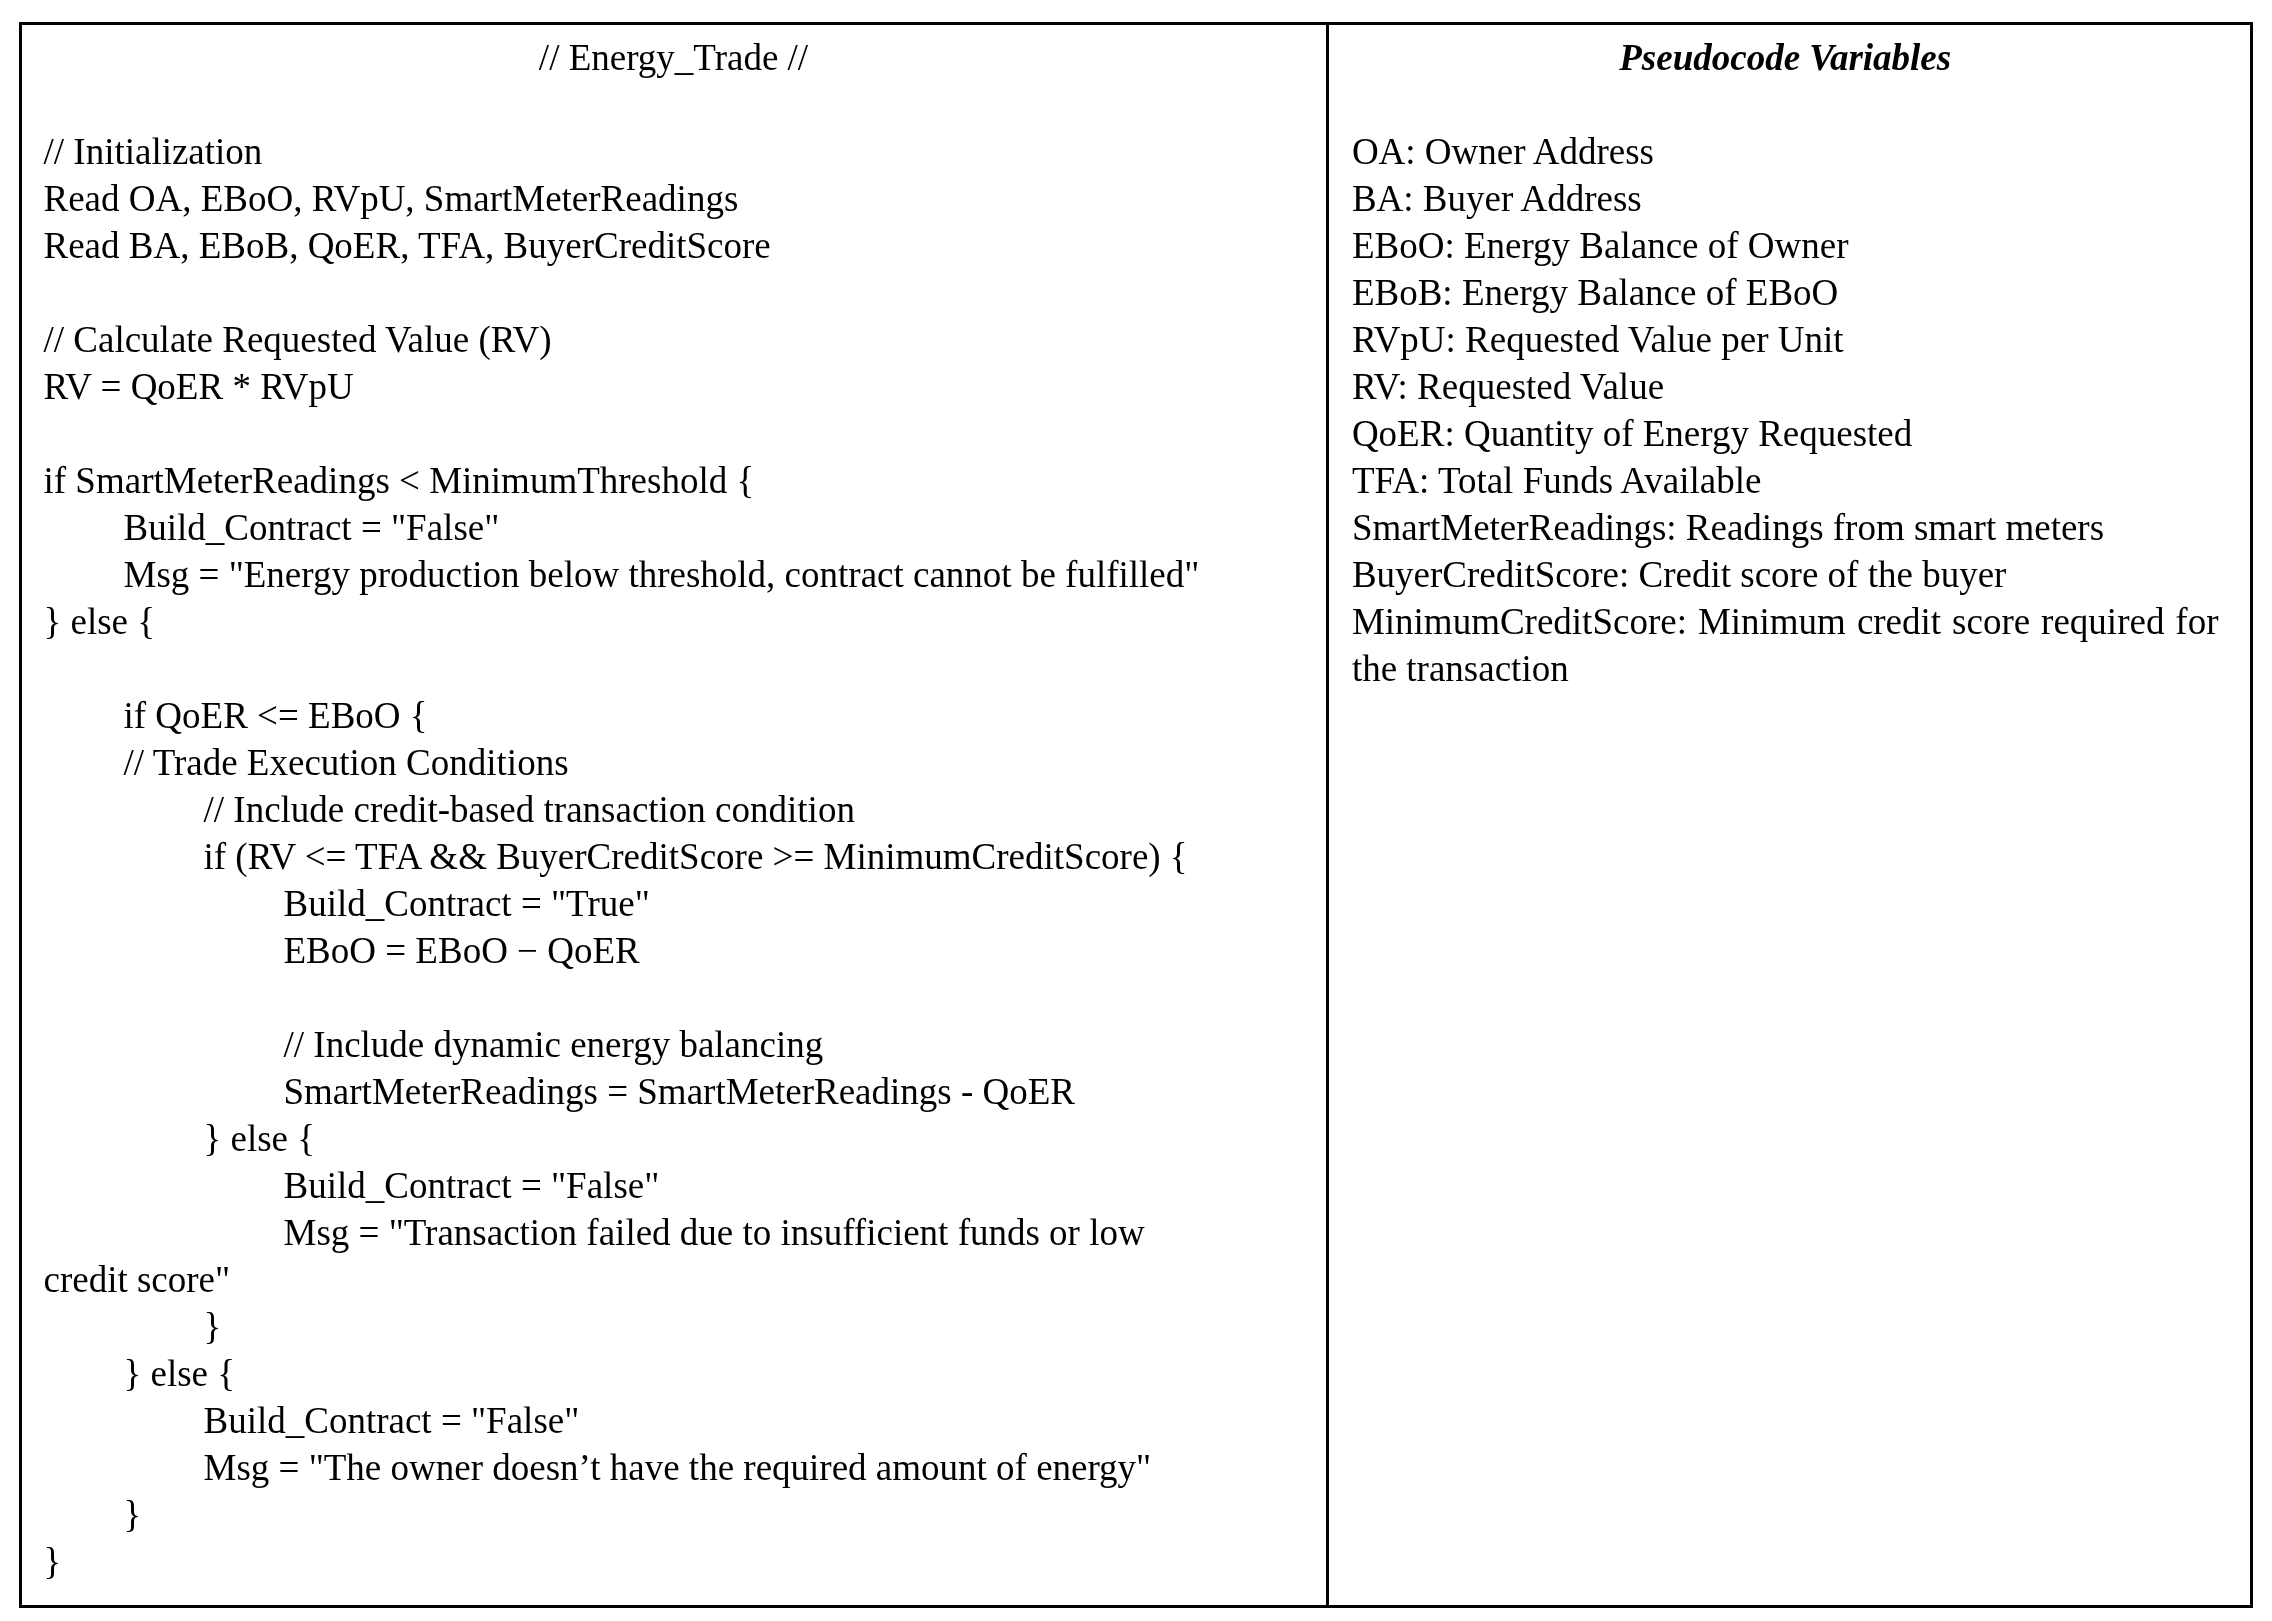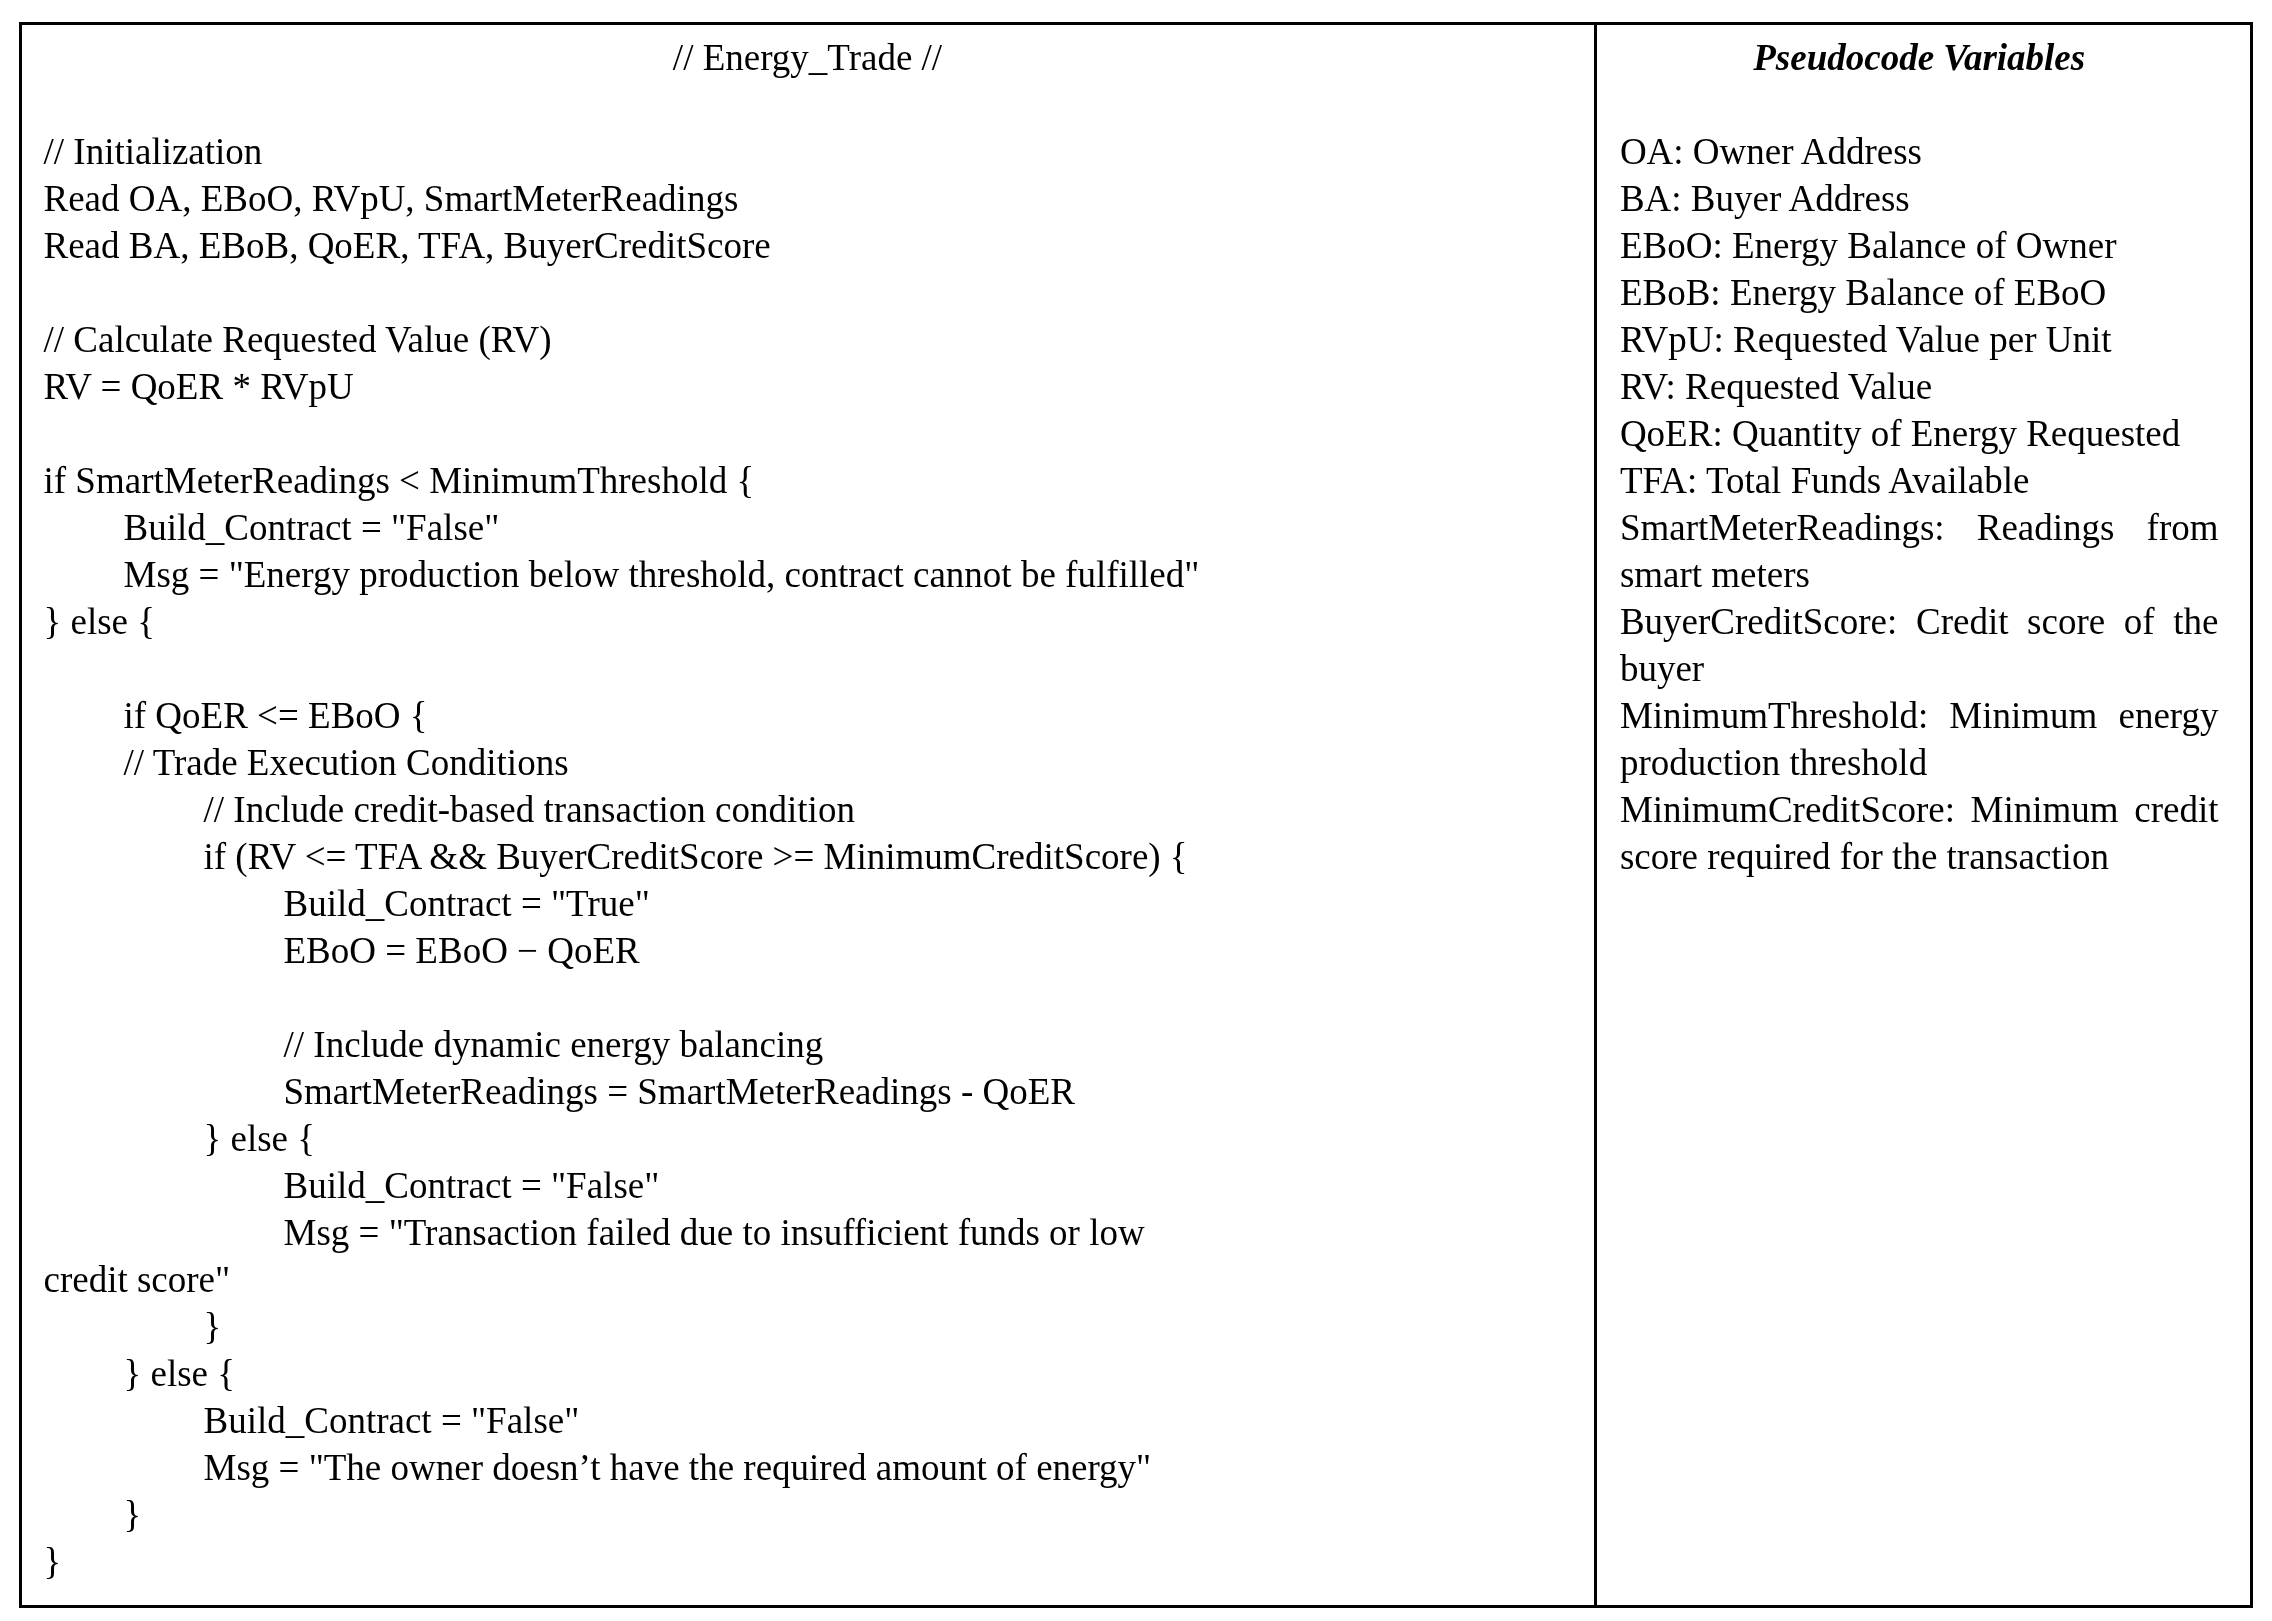--- a/index.html
+++ b/index.html
@@ -1,20 +1,20 @@
 <!DOCTYPE html>
 <html style="font-size:9.9px"><head>
 <meta charset="utf-8">
 <style>
   html, body { margin: 0; padding: 0; background: #ffffff; }
   body { width: 2273px; height: 1621px; position: relative; overflow: hidden;
          font-family: "Liberation Serif", "DejaVu Serif", serif; color: #000; }
   .frame { position: absolute; left: 18.5px; top: 22px; width: 2234px; height: 1586px;
            border: 3.1px solid #000; box-sizing: border-box; display: flex; }
-  .col-left { width: 1575px; border-right: 3.1px solid #000; box-sizing: border-box;
+  .col-left { width: 1307px; border-right: 3.1px solid #000; box-sizing: border-box;
               padding: 8.6px 0 0 22px; position: relative; }
   .col-right { flex: 1; padding: 8.6px 31px 0 23.4px; box-sizing: border-box; }
   .line { font-size: 37px; line-height: 47px; height: 47px; white-space: pre; }
   .blank { height: 47px; }
   .title-center { text-align: center; padding-right: 22px; white-space: pre; }
   .header-bold { text-align: center; font-weight: bold; font-style: italic; }
   .i1 { padding-left: 80px; }
   .i2 { padding-left: 160px; }
   .i3 { padding-left: 240px; }
   .var { font-size: 37px; line-height: 47px; text-align: justify; }
@@ -68,18 +68,17 @@
         <div class="var">OA: Owner Address</div>
         <div class="var">BA: Buyer Address</div>
         <div class="var">EBoO: Energy Balance of Owner</div>
         <div class="var">EBoB: Energy Balance of EBoO</div>
         <div class="var">RVpU: Requested Value per Unit</div>
         <div class="var">RV: Requested Value</div>
         <div class="var">QoER: Quantity of Energy Requested</div>
         <div class="var">TFA: Total Funds Available</div>
         <div class="var">SmartMeterReadings: Readings from smart meters</div>
         <div class="var">BuyerCreditScore: Credit score of the buyer</div>
-        <div class="var wrap">MinimumThreshold: Minimum energy production threshold</div>
         <div class="var wrap">MinimumCreditScore: Minimum credit score required for the transaction</div>
       </div>
   </div>
 </div>
 
 
 </body></html>

